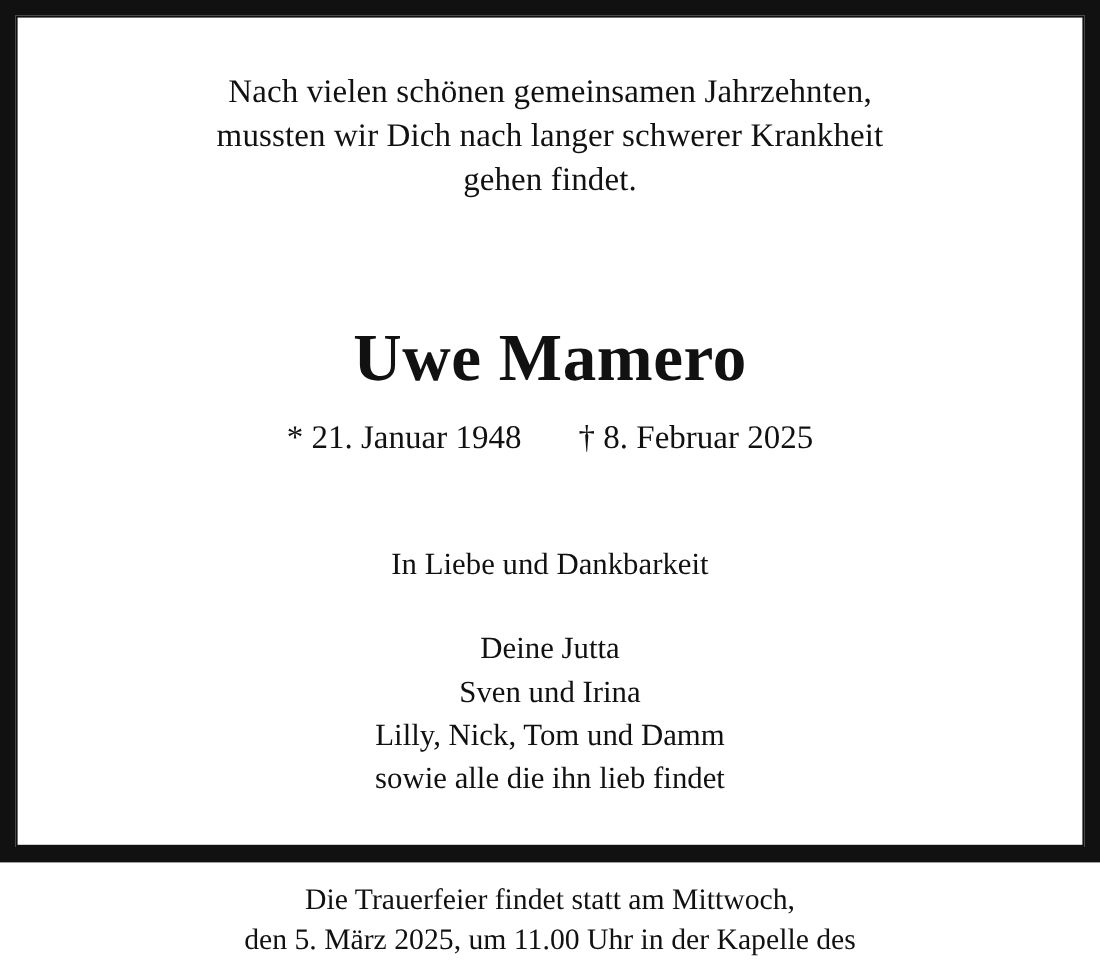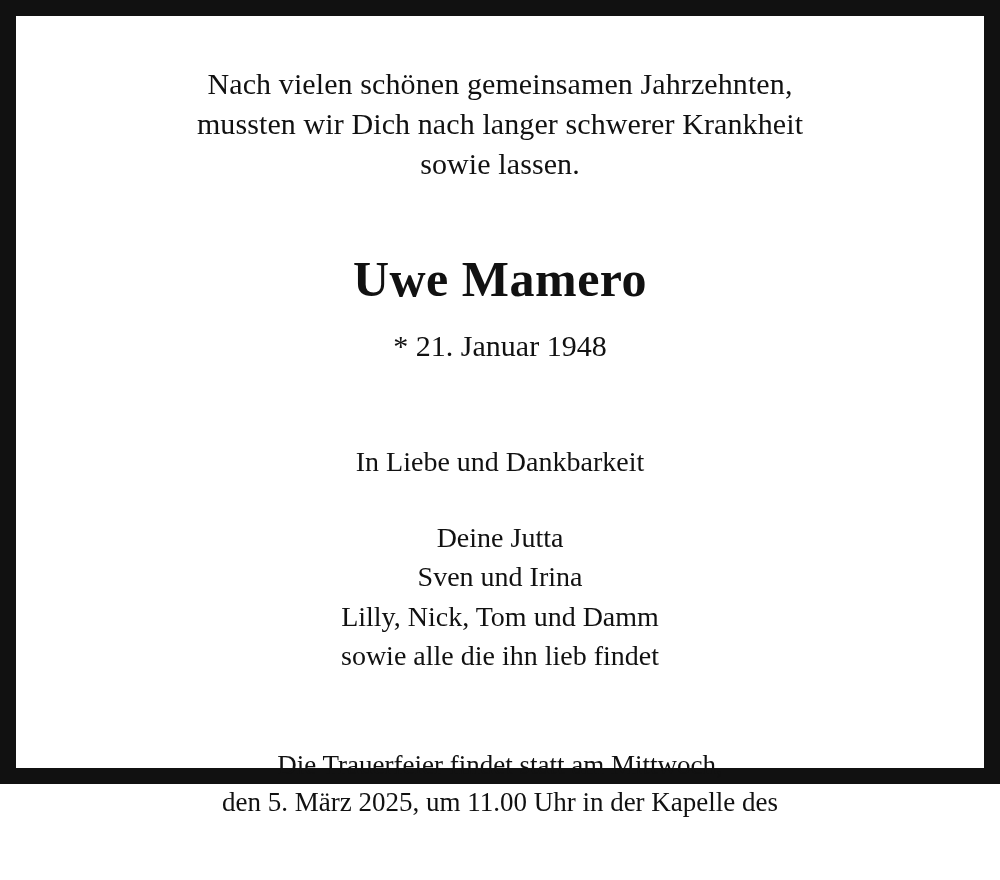--- a/index.html
+++ b/index.html
@@ -41,24 +41,24 @@
     font-size: 30px;
     line-height: 1.33;
     letter-spacing: 0.1px;
     margin-top: 22px;
   }
   .intro div {
     white-space: nowrap;
   }
 
   .name {
-    font-size: 50px;
+    font-size: 61px;
     font-weight: bold;
     letter-spacing: 0.5px;
-    margin-top: 68px;
+    margin-top: 108px;
     line-height: 1.1;
   }
 
   .dates {
     font-size: 30px;
     margin-top: 22px;
     display: flex;
     gap: 52px;
     justify-content: center;
     align-items: baseline;
@@ -94,27 +94,28 @@
 </style>
 </head>
 <body>
 
 <div class="obituary-frame">
   <div class="obituary-inner">
 
     <div class="intro">
       <div>Nach vielen schönen gemeinsamen Jahrzehnten,</div>
       <div>mussten wir Dich nach langer schwerer Krankheit</div>
-      <div>sowie lassen.</div>
+      <div>gehen findet.</div>
     </div>
 
     <div class="name">Uwe Mamero</div>
 
     <div class="dates">
       <span>* 21. Januar 1948</span>
+      <span>† 8. Februar 2025</span>
     </div>
 
     <div class="tribute">In Liebe und Dankbarkeit</div>
 
     <div class="family">
       <div>Deine Jutta</div>
       <div>Sven und Irina</div>
       <div>Lilly, Nick, Tom und Damm</div>
       <div>sowie alle die ihn lieb findet</div>
     </div>

